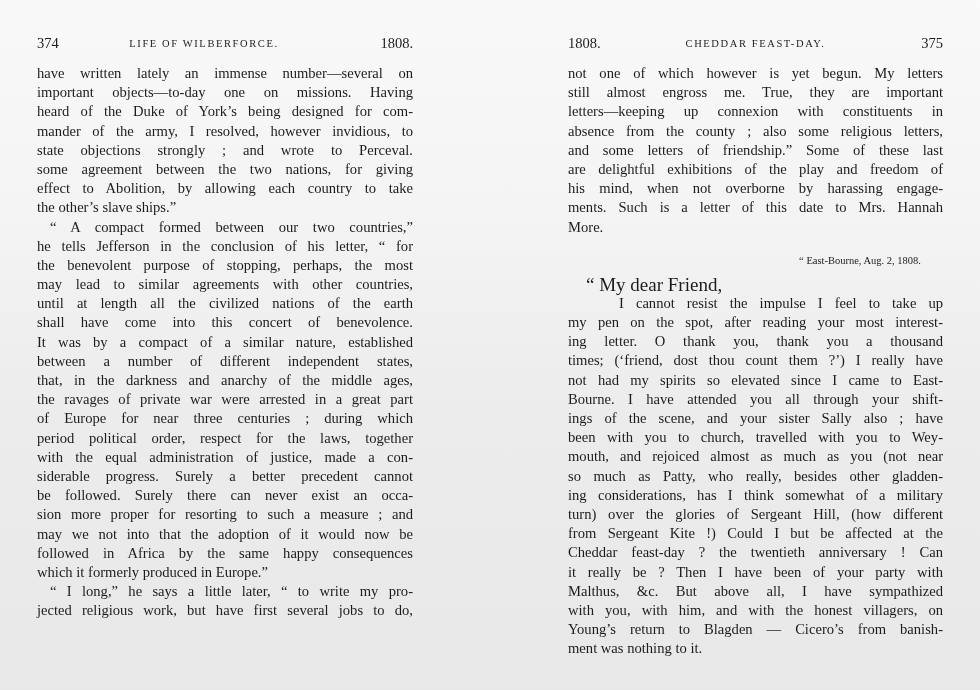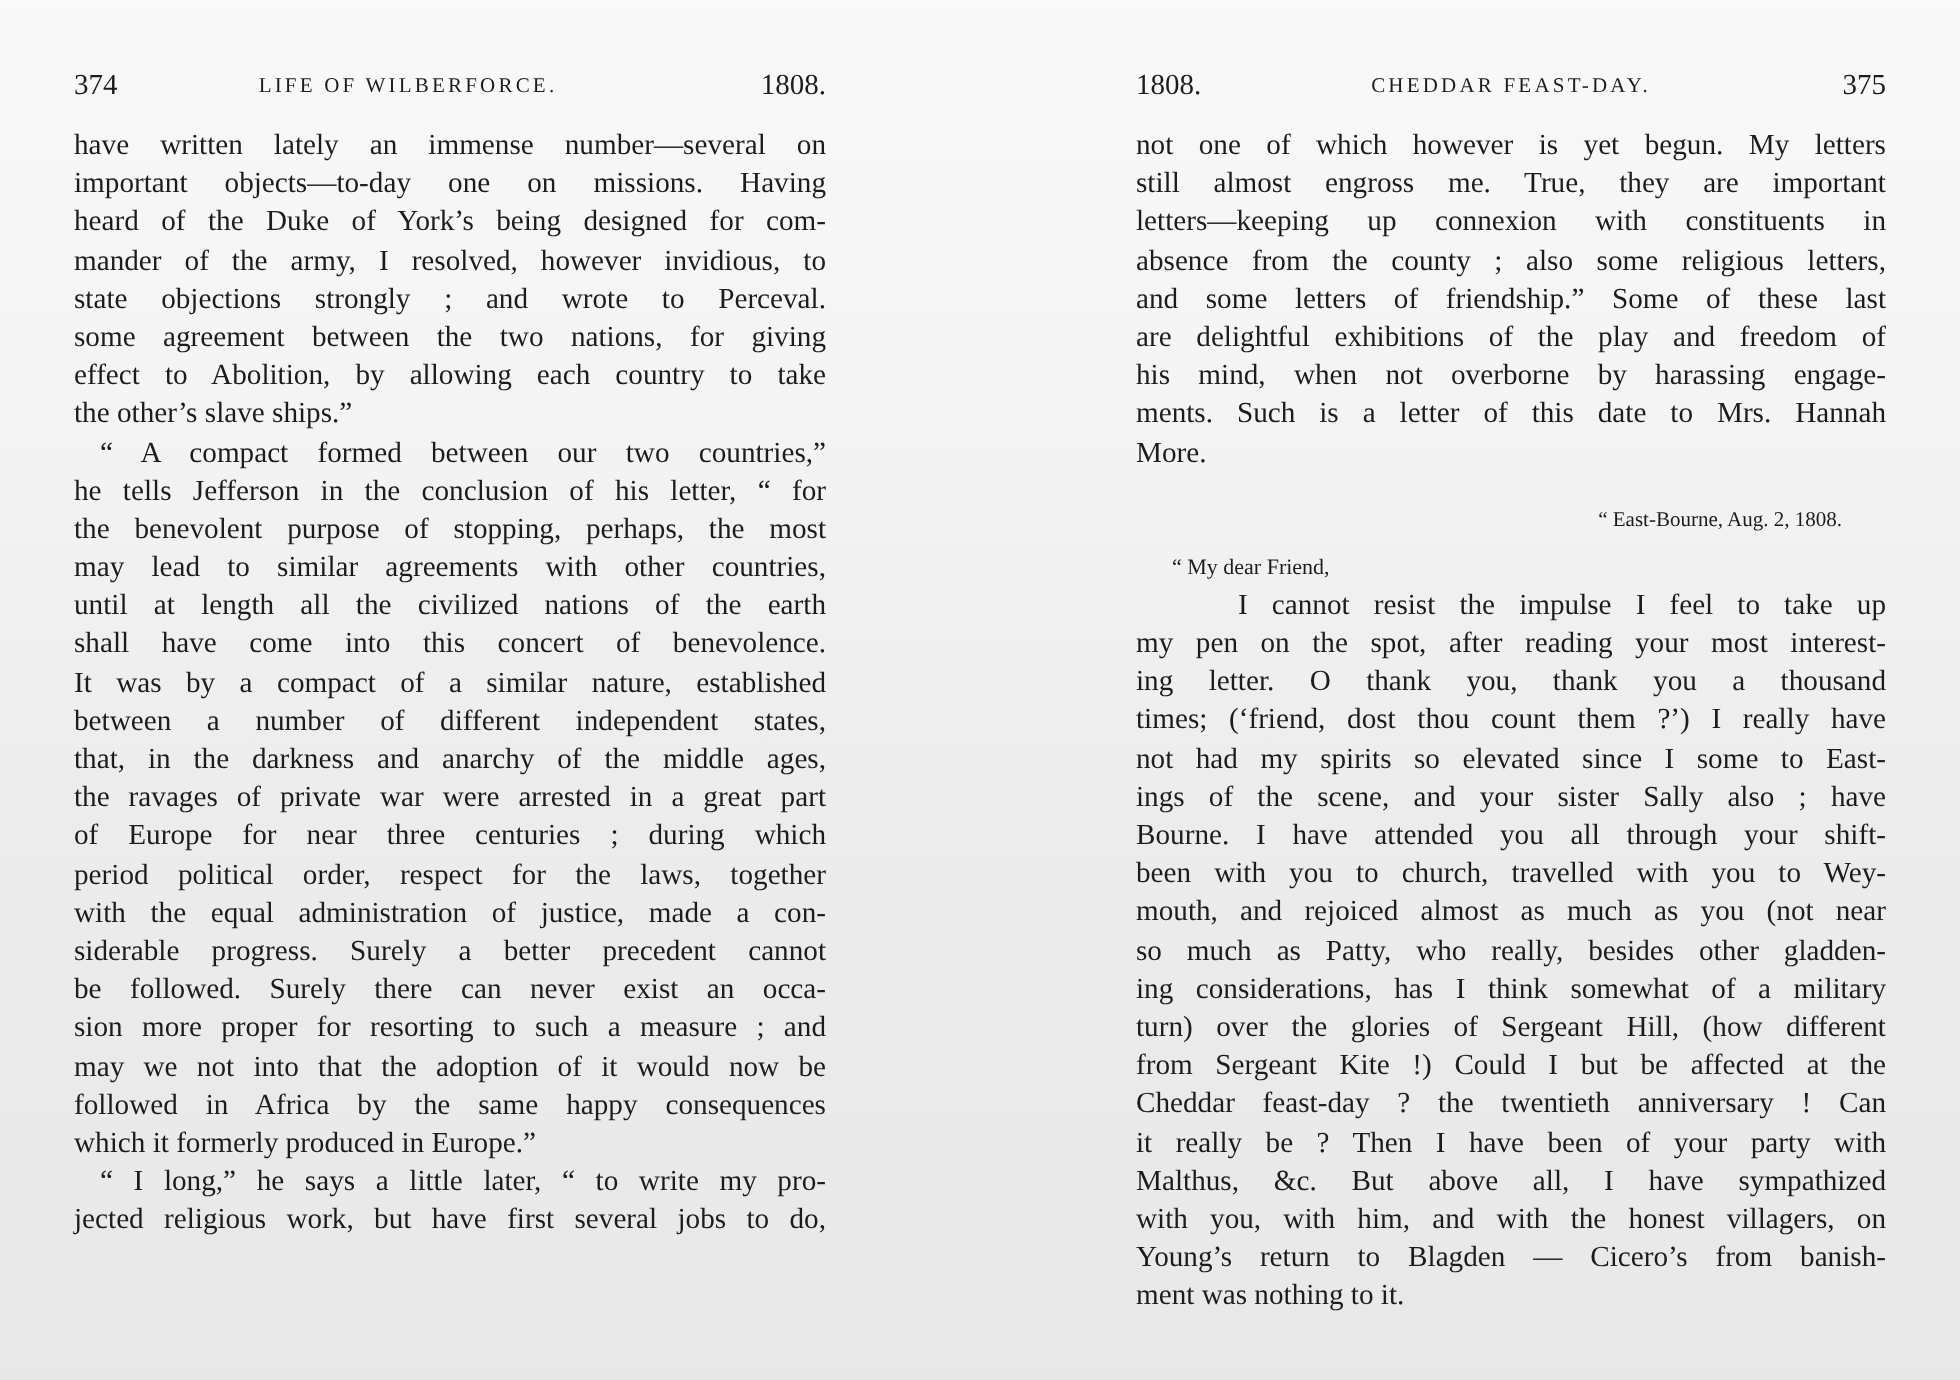--- a/index.html
+++ b/index.html
@@ -91,21 +91,21 @@
     display: block;
     height: 20px;
     margin-top: 14px;
     margin-bottom: 4px;
     text-align: right;
     font-size: 10.5px;
     line-height: 20px;
     padding-right: 22px;
   }
   .salutation {
-    font-size: 11px;
+    font-size: 19px;
   }
 </style>
 </head>
 <body>
 
 <div class="spread">
 
   <div class="page page-left">
     <div class="running-head">
       <span class="num">374</span>
@@ -162,23 +162,23 @@
       <span class="line">ments. Such is a letter of this date to Mrs. Hannah</span>
       <span class="line last">More.</span>
 
       <span class="dateline">“ East-Bourne, Aug. 2, 1808.</span>
       <span class="line last indent-salute salutation">“ My dear Friend,</span>
 
       <span class="line indent-deep">I cannot resist the impulse I feel to take up</span>
       <span class="line">my pen on the spot, after reading your most interest-</span>
       <span class="line">ing letter. O thank you, thank you a thousand</span>
       <span class="line">times; (‘friend, dost thou count them ?’) I really have</span>
-      <span class="line">not had my spirits so elevated since I some to East-</span>
+      <span class="line">not had my spirits so elevated since I came to East-</span>
+      <span class="line">Bourne. I have attended you all through your shift-</span>
       <span class="line">ings of the scene, and your sister Sally also ; have</span>
-      <span class="line">Bourne. I have attended you all through your shift-</span>
       <span class="line">been with you to church, travelled with you to Wey-</span>
       <span class="line">mouth, and rejoiced almost as much as you (not near</span>
       <span class="line">so much as Patty, who really, besides other gladden-</span>
       <span class="line">ing considerations, has I think somewhat of a military</span>
       <span class="line">turn) over the glories of Sergeant Hill, (how different</span>
       <span class="line">from Sergeant Kite !) Could I but be affected at the</span>
       <span class="line">Cheddar feast-day ? the twentieth anniversary ! Can</span>
       <span class="line">it really be ? Then I have been of your party with</span>
       <span class="line">Malthus, &amp;c. But above all, I have sympathized</span>
       <span class="line">with you, with him, and with the honest villagers, on</span>

